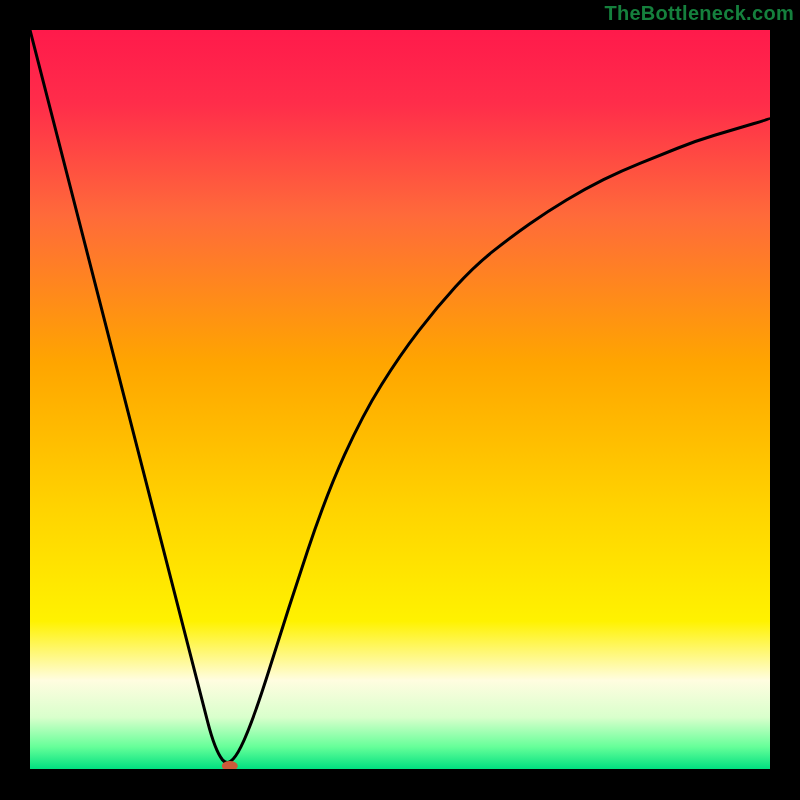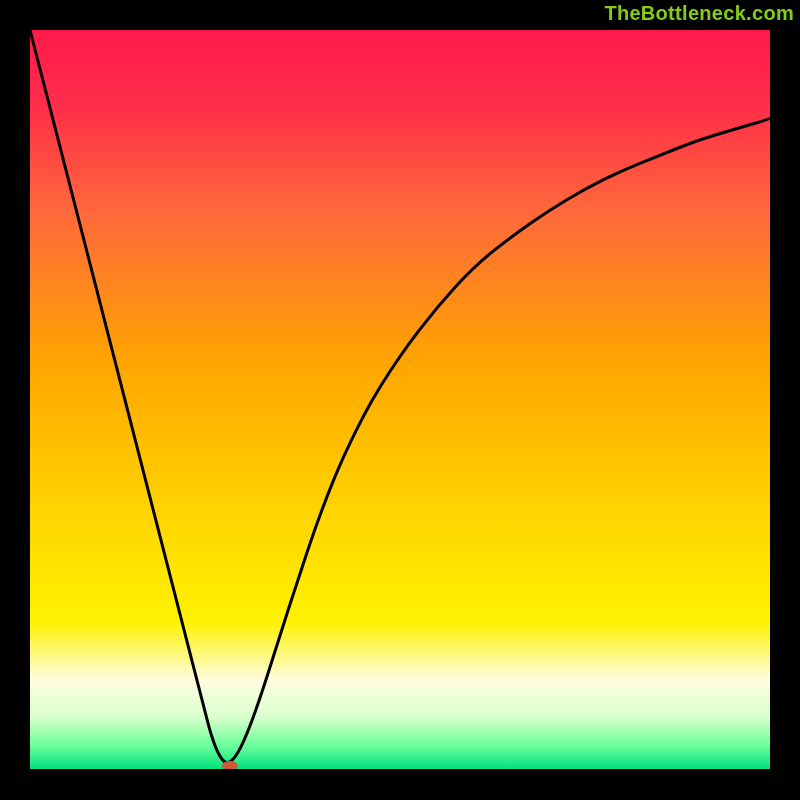--- a/index.html
+++ b/index.html
@@ -14,21 +14,21 @@
   .outer {
     position: relative;
     width: 800px;
     height: 800px;
     background: #000;
   }
   .watermark {
     position: absolute;
     top: 2px;
     right: 6px;
-    color: #84cc16;
+    color: #15803d;
     font-size: 20px;
     font-weight: 600;
     letter-spacing: 0.3px;
     user-select: none;
   }
   .plot-area {
     position: absolute;
     left: 30px;
     top: 30px;
     width: 740px;

